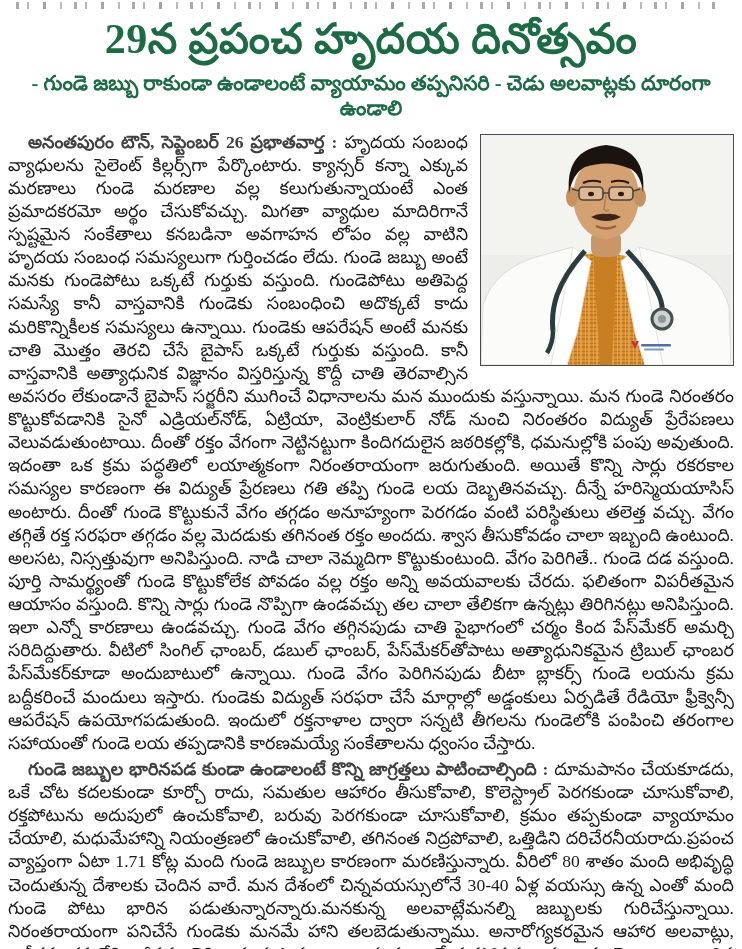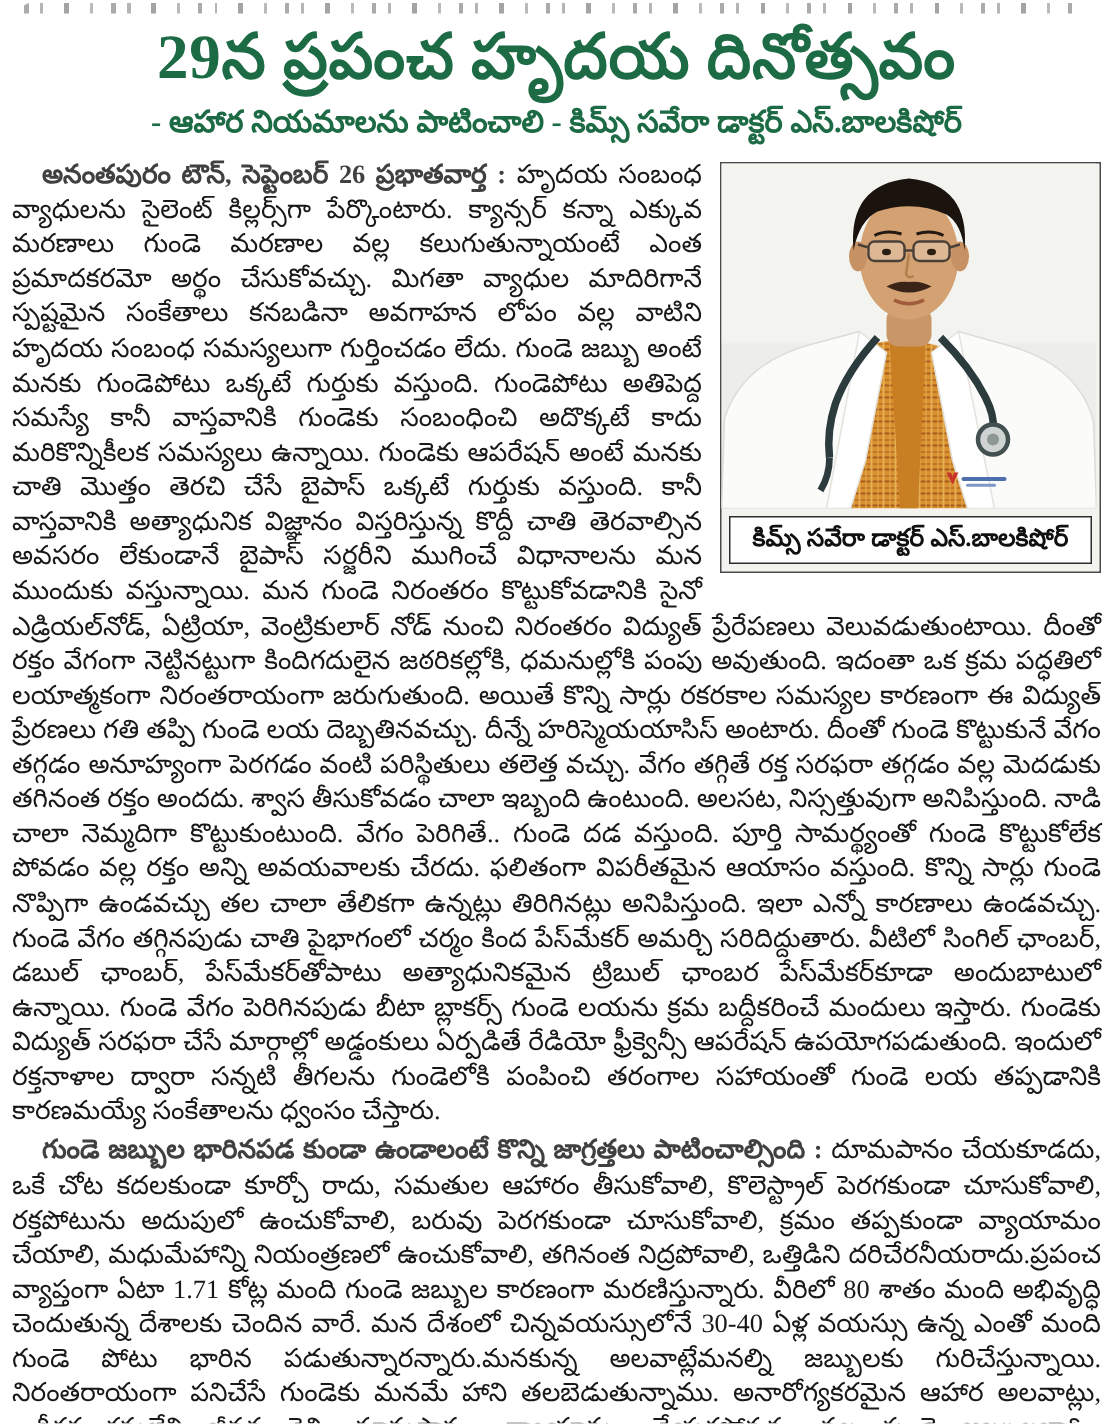--- a/index.html
+++ b/index.html
@@ -2,21 +2,20 @@
 <html><head>
 <meta charset="utf-8">
 <style>
   html,body { margin:0; padding:0; background:#ffffff; }
   .page {
     position:relative;
     width:742px; height:949px;
     background:#ffffff;
     overflow:hidden;
     font-family:"Liberation Serif","DejaVu Sans",serif;
-    border-radius:30px;
   }
   
   .clip-strip {
     height:7px; margin:2px 24px 0 16px;
     background:
       repeating-linear-gradient(90deg,
         #8f8f8f 0 3px, transparent 3px 11px,
         #9c9c9c 11px 13px, transparent 13px 27px,
         #858585 27px 30px, transparent 30px 44px,
         #a3a3a3 44px 46px, transparent 46px 58px);
@@ -71,21 +70,21 @@
 </style>
 </head>
 <body>
 
 <div class="page">
 
   <div class="clip-strip"></div>
 
   <h1 class="headline">29న ప్రపంచ హృదయ దినోత్సవం</h1>
 
-  <div class="subhead second">- ఆహార నియమాలను పాటించాలి - కిమ్స్ సవేరా డాక్టర్ ఎస్.బాలకిషోర్</div>
+  <div class="subhead">- గుండె జబ్బు రాకుండా ఉండాలంటే వ్యాయామం తప్పనిసరి - చెడు అలవాట్లకు దూరంగా ఉండాలి</div>
 
   <div class="article">
 
     <figure class="photo">
       <svg width="250" height="230" viewBox="0 0 250 230" xmlns="http://www.w3.org/2000/svg">
         <defs>
           <pattern id="checks" width="8" height="8" patternUnits="userSpaceOnUse">
             <rect width="8" height="8" fill="#d9912f"></rect>
             <path d="M0 0H8M0 4H8" stroke="#a85c1c" stroke-width="1.2"></path>
             <path d="M0 0V8M4 0V8" stroke="#e9b35a" stroke-width="1.2"></path>
@@ -142,21 +141,20 @@
           <circle cx="181" cy="184" r="4" fill="#8d9795" stroke="none"></circle>
           <path d="M72 196 Q72 208 66 218" stroke-width="4.5"></path>
         </g>
 
         <g>
           <path d="M150 206 l4 8 l4 -8 l-3 0 l-1 3 l-1 -3 Z" fill="#c9322b"></path>
           <rect x="160" y="209" width="30" height="2.6" rx="1.3" fill="#4d6fae"></rect>
           <rect x="163" y="213.5" width="20" height="2" rx="1" fill="#7b98c9"></rect>
         </g>
       </svg>
-      <figcaption class="caption">కిమ్స్ సవేరా డాక్టర్ ఎస్.బాలకిషోర్</figcaption>
     </figure>
 
     <p class="para"><b>అనంతపురం టౌన్, సెప్టెంబర్ 26 ప్రభాతవార్త : </b><span>హృదయ సంబంధ వ్యాధులను సైలెంట్ కిల్లర్స్‌గా పేర్కొంటారు. క్యాన్సర్ కన్నా ఎక్కువ మరణాలు గుండె మరణాల వల్ల కలుగుతున్నాయంటే ఎంత ప్రమాదకరమో అర్థం చేసుకోవచ్చు. మిగతా వ్యాధుల మాదిరిగానే స్పష్టమైన సంకేతాలు కనబడినా అవగాహన లోపం వల్ల వాటిని హృదయ సంబంధ సమస్యలుగా గుర్తించడం లేదు. గుండె జబ్బు అంటే మనకు గుండెపోటు ఒక్కటే గుర్తుకు వస్తుంది. గుండెపోటు అతిపెద్ద సమస్యే కానీ వాస్తవానికి గుండెకు సంబంధించి అదొక్కటే కాదు మరికొన్నికీలక సమస్యలు ఉన్నాయి. గుండెకు ఆపరేషన్ అంటే మనకు చాతి మొత్తం తెరచి చేసే బైపాస్ ఒక్కటే గుర్తుకు వస్తుంది. కానీ వాస్తవానికి అత్యాధునిక విజ్ఞానం విస్తరిస్తున్న కొద్దీ చాతి తెరవాల్సిన అవసరం లేకుండానే బైపాస్ సర్జరీని ముగించే విధానాలను మన ముందుకు వస్తున్నాయి. మన గుండె నిరంతరం కొట్టుకోవడానికి సైనో ఎడ్రియల్‌నోడ్, ఏట్రియా, వెంట్రికులార్ నోడ్ నుంచి నిరంతరం విద్యుత్ ప్రేరేపణలు వెలువడుతుంటాయి. దీంతో రక్తం వేగంగా నెట్టినట్టుగా కిందిగదులైన జఠరికల్లోకి, ధమనుల్లోకి పంపు అవుతుంది. ఇదంతా ఒక క్రమ పద్ధతిలో లయాత్మకంగా నిరంతరాయంగా జరుగుతుంది. అయితే కొన్ని సార్లు రకరకాల సమస్యల కారణంగా ఈ విద్యుత్ ప్రేరణలు గతి తప్పి గుండె లయ దెబ్బతినవచ్చు. దీన్నే హరిస్మెయయాసిస్ అంటారు. దీంతో గుండె కొట్టుకునే వేగం తగ్గడం అనూహ్యంగా పెరగడం వంటి పరిస్థితులు తలెత్త వచ్చు. వేగం తగ్గితే రక్త సరఫరా తగ్గడం వల్ల మెదడుకు తగినంత రక్తం అందదు. శ్వాస తీసుకోవడం చాలా ఇబ్బంది ఉంటుంది. అలసట, నిస్సత్తువుగా అనిపిస్తుంది. నాడి చాలా నెమ్మదిగా కొట్టుకుంటుంది. వేగం పెరిగితే.. గుండె దడ వస్తుంది. పూర్తి సామర్థ్యంతో గుండె కొట్టుకోలేక పోవడం వల్ల రక్తం అన్ని అవయవాలకు చేరదు. ఫలితంగా విపరీతమైన ఆయాసం వస్తుంది. కొన్ని సార్లు గుండె నొప్పిగా ఉండవచ్చు తల చాలా తేలికగా ఉన్నట్లు తిరిగినట్లు అనిపిస్తుంది. ఇలా ఎన్నో కారణాలు ఉండవచ్చు. గుండె వేగం తగ్గినపుడు చాతి పైభాగంలో చర్మం కింద పేస్‌మేకర్ అమర్చి సరిదిద్దుతారు. వీటిలో సింగిల్ ఛాంబర్, డబుల్ ఛాంబర్, పేస్‌మేకర్‌తోపాటు అత్యాధునికమైన ట్రిబుల్ ఛాంబర పేస్‌మేకర్‌కూడా అందుబాటులో ఉన్నాయి. గుండె వేగం పెరిగినపుడు బీటా బ్లాకర్స్ గుండె లయను క్రమ బద్దీకరించే మందులు ఇస్తారు. గుండెకు విద్యుత్ సరఫరా చేసే మార్గాల్లో అడ్డంకులు ఏర్పడితే రేడియో ఫ్రీక్వెన్సీ ఆపరేషన్ ఉపయోగపడుతుంది. ఇందులో రక్తనాళాల ద్వారా సన్నటి తీగలను గుండెలోకి పంపించి తరంగాల సహాయంతో గుండె లయ తప్పడానికి కారణమయ్యే సంకేతాలను ధ్వంసం చేస్తారు.</span></p>
 
     <p class="para second"><b>గుండె జబ్బుల భారినపడ కుండా ఉండాలంటే కొన్ని జాగ్రత్తలు పాటించాల్సింది : </b><span>దూమపానం చేయకూడదు, ఒకే చోట కదలకుండా కూర్చో రాదు, సమతుల ఆహారం తీసుకోవాలి, కొలెస్ట్రాల్ పెరగకుండా చూసుకోవాలి, రక్తపోటును అదుపులో ఉంచుకోవాలి, బరువు పెరగకుండా చూసుకోవాలి, క్రమం తప్పకుండా వ్యాయామం చేయాలి, మధుమేహాన్ని నియంత్రణలో ఉంచుకోవాలి, తగినంత నిద్రపోవాలి, ఒత్తిడిని దరిచేరనీయరాదు.ప్రపంచ వ్యాప్తంగా ఏటా 1.71 కోట్ల మంది గుండె జబ్బుల కారణంగా మరణిస్తున్నారు. వీరిలో 80 శాతం మంది అభివృద్ధి చెందుతున్న దేశాలకు చెందిన వారే. మన దేశంలో చిన్నవయస్సులోనే 30-40 ఏళ్ల వయస్సు ఉన్న ఎంతో మంది గుండె పోటు భారిన పడుతున్నారన్నారు.మనకున్న అలవాట్లేమనల్ని జబ్బులకు గురిచేస్తున్నాయి. నిరంతరాయంగా పనిచేసే గుండెకు మనమే హాని తలబెడుతున్నాము. అనారోగ్యకరమైన ఆహార అలవాట్లు, శారీరక శ్రమలేని జీవన శైలి, ధూమపానం, వ్యాయామం చేయకపోవడం వల్ల గుండె జబ్బులభారిన పడుతున్నాము.</span></p>
 
   </div>
 </div>
 
 </body></html>

